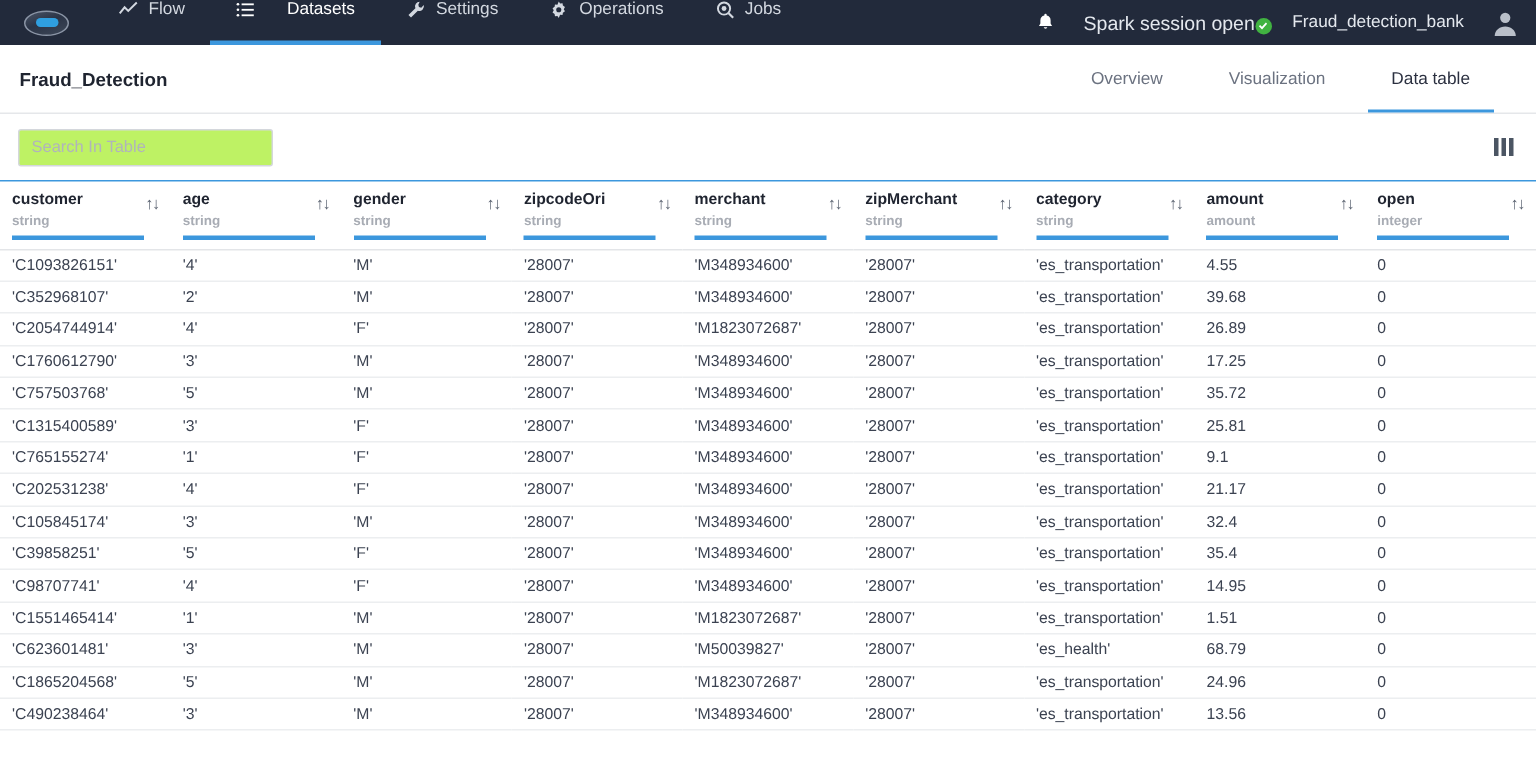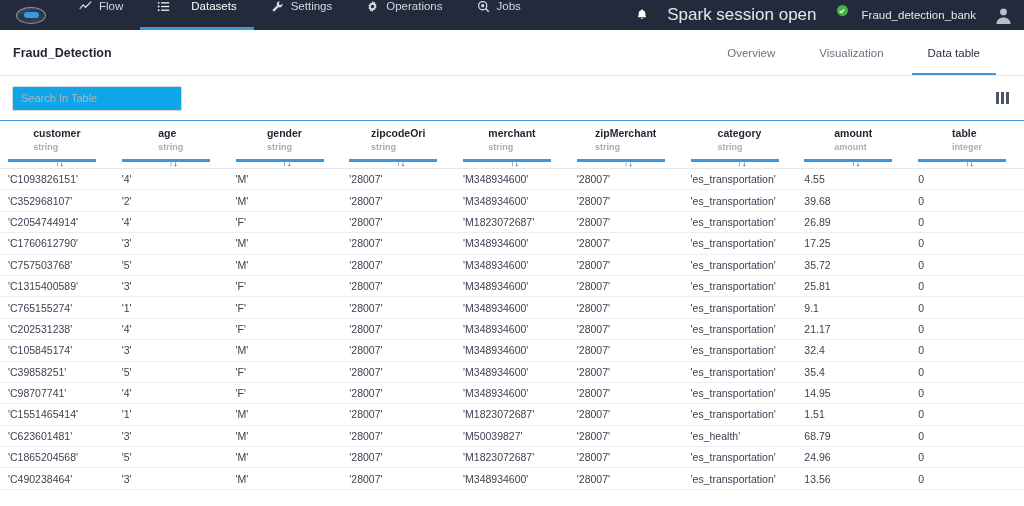--- a/index.html
+++ b/index.html
@@ -52,22 +52,22 @@
   .nav-ico { width: 13px; height: 13px; display:inline-flex; align-items:center; justify-content:center; }
   .nav-ico svg { display: block; }
 
   .topnav-right {
     margin-left: auto;
     display: flex; align-items: center; gap: 14px;
     padding-right: 8px;
   }
   .bell { width: 22px; display:flex; align-items:center; justify-content:center; cursor: pointer; }
   .session {
-    display: flex; align-items: flex-start; gap: 20px;
-    color: #e4e8ee; font-size: 17px;
+    display: flex; align-items: flex-end; gap: 0;
+    color: #e4e8ee; font-size: 13px;
   }
   .session-dot {
     width: 11px; height: 11px; border-radius: 50%;
     background: #41b341;
     display:flex; align-items:center; justify-content:center;
   }
   .session-dot svg { display:block; }
   .proj-name { color: #e4e8ee; font-size: 11.5px; }
   .avatar {
     width: 26px; height: 26px;
@@ -116,21 +116,21 @@
     background: #fff;
   }
   .search-input {
     width: 170px; height: 25px;
     border: 1px solid #d4d7dc;
     border-radius: 2px;
     padding: 0 8px;
     font-size: 11px;
     font-family: "Liberation Sans", sans-serif;
     color: #333;
-    background: #0ea5e9;
+    background: #bef264;
     outline: none;
   }
   .search-input::placeholder { color: #b0b4bb; }
   .col-toggle {
     margin-left: auto;
     display: flex; gap: 1.5px;
     padding: 3px;
     cursor: pointer;
   }
   .col-toggle i {
@@ -151,21 +151,21 @@
   }
   table.dt th {
     vertical-align: top;
     text-align: left;
     padding: 6px 8px 0 8px;
     background: #ffffff;
     border-bottom: 1px solid #e3e5e8;
     height: 45px;
     position: relative;
   }
-  .th-inner { display: flex; align-items: center; flex-direction: column; }
+  .th-inner { display: flex; align-items: flex-start; }
   .th-txt { flex: 1 1 auto; min-width: 0; }
   .col-name {
     font-size: 10.5px; font-weight: bold; color: #1f2430;
     line-height: 13px;
     white-space: nowrap; overflow: hidden; text-overflow: ellipsis;
   }
   .col-type {
     font-size: 9px; color: #a8acb4;
     line-height: 12px; margin-top: 1px;
   }
@@ -396,21 +396,21 @@
                 <div class="col-name">amount</div>
                 <div class="col-type">amount</div>
               </div>
               <div class="sort-ico">↑↓</div>
             </div>
             <div class="meter" style="width:88px"></div>
           </th>
           <th>
             <div class="th-inner">
               <div class="th-txt">
-                <div class="col-name">table</div>
+                <div class="col-name">open</div>
                 <div class="col-type">integer</div>
               </div>
               <div class="sort-ico">↑↓</div>
             </div>
             <div class="meter" style="width:88px"></div>
           </th>
         </tr>
     </thead>
     <tbody id="body-rows">
         <tr>

